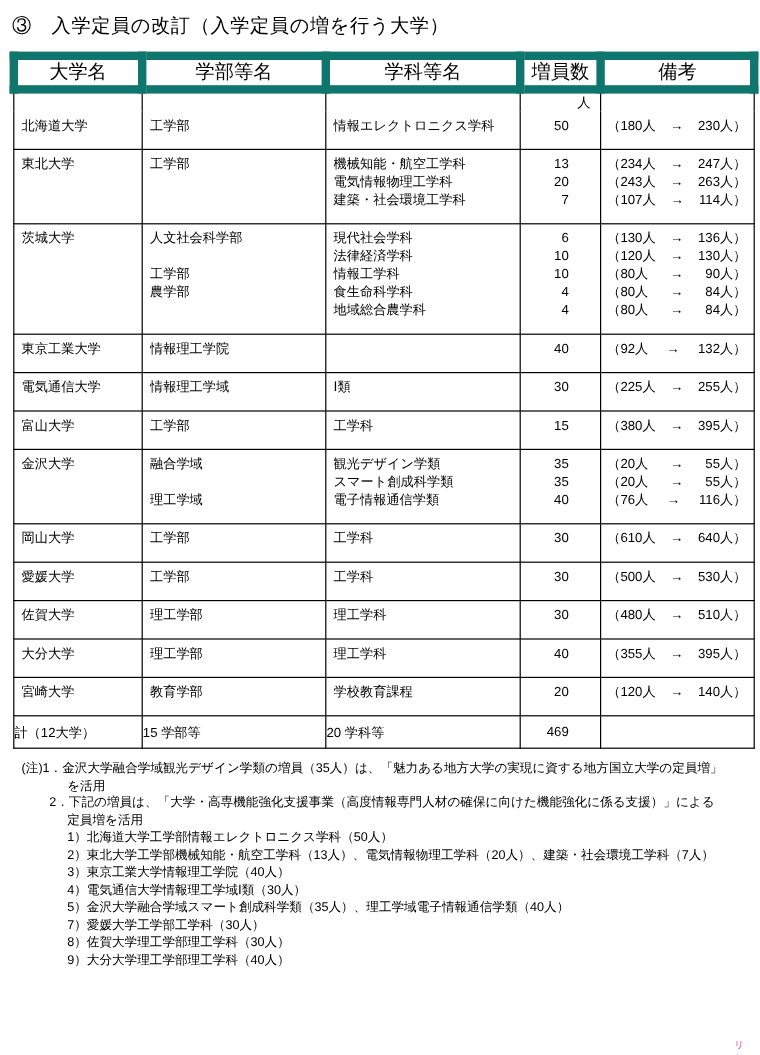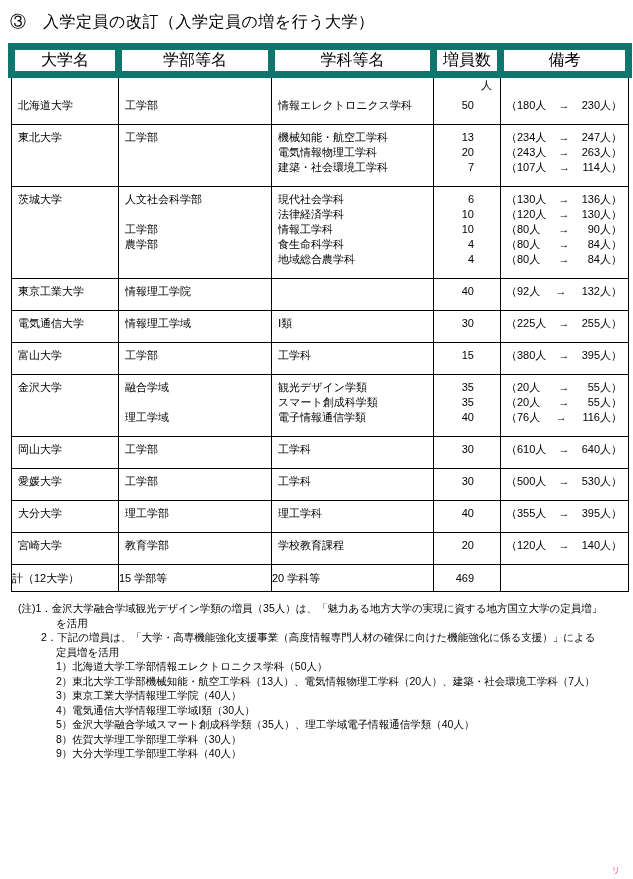--- a/index.html
+++ b/index.html
@@ -330,20 +330,41 @@
           <td class="c-rem">
             <div class="line remark">
               <span class="r-from">（500人</span>
               <span class="r-arrow">→</span>
               <span class="r-to">530人）</span>
             </div>
           </td>
         </tr>
         <tr class="block">
           <td class="c-univ">
+            <div class="line">佐賀大学</div>
+          </td>
+          <td class="c-fac">
+            <div class="line">理工学部</div>
+          </td>
+          <td class="c-dept">
+            <div class="line">理工学科</div>
+          </td>
+          <td class="c-num">
+            <div class="line">30</div>
+          </td>
+          <td class="c-rem">
+            <div class="line remark">
+              <span class="r-from">（480人</span>
+              <span class="r-arrow">→</span>
+              <span class="r-to">510人）</span>
+            </div>
+          </td>
+        </tr>
+        <tr class="block">
+          <td class="c-univ">
             <div class="line">大分大学</div>
           </td>
           <td class="c-fac">
             <div class="line">理工学部</div>
           </td>
           <td class="c-dept">
             <div class="line">理工学科</div>
           </td>
           <td class="c-num">
             <div class="line">40</div>
@@ -392,20 +413,21 @@
   <div class="notes">
       <div class="note-line ind0">(注)1．金沢大学融合学域観光デザイン学類の増員（35人）は、「魅力ある地方大学の実現に資する地方国立大学の定員増」</div>
       <div class="note-line ind2">を活用</div>
       <div class="note-line ind1">2．下記の増員は、「大学・高専機能強化支援事業（高度情報専門人材の確保に向けた機能強化に係る支援）」による</div>
       <div class="note-line ind2">定員増を活用</div>
       <div class="note-line ind2">1）北海道大学工学部情報エレクトロニクス学科（50人）</div>
       <div class="note-line ind2">2）東北大学工学部機械知能・航空工学科（13人）、電気情報物理工学科（20人）、建築・社会環境工学科（7人）</div>
       <div class="note-line ind2">3）東京工業大学情報理工学院（40人）</div>
       <div class="note-line ind2">4）電気通信大学情報理工学域Ⅰ類（30人）</div>
       <div class="note-line ind2">5）金沢大学融合学域スマート創成科学類（35人）、理工学域電子情報通信学類（40人）</div>
+      <div class="note-line ind2">7）愛媛大学工学部工学科（30人）</div>
       <div class="note-line ind2">8）佐賀大学理工学部理工学科（30人）</div>
       <div class="note-line ind2">9）大分大学理工学部理工学科（40人）</div>
     </div>
 
 </div>
 
 <div class="logo" style="color: #ec4899;">
   <span class="logo-ruby">リセマム</span>
 </div>
 

